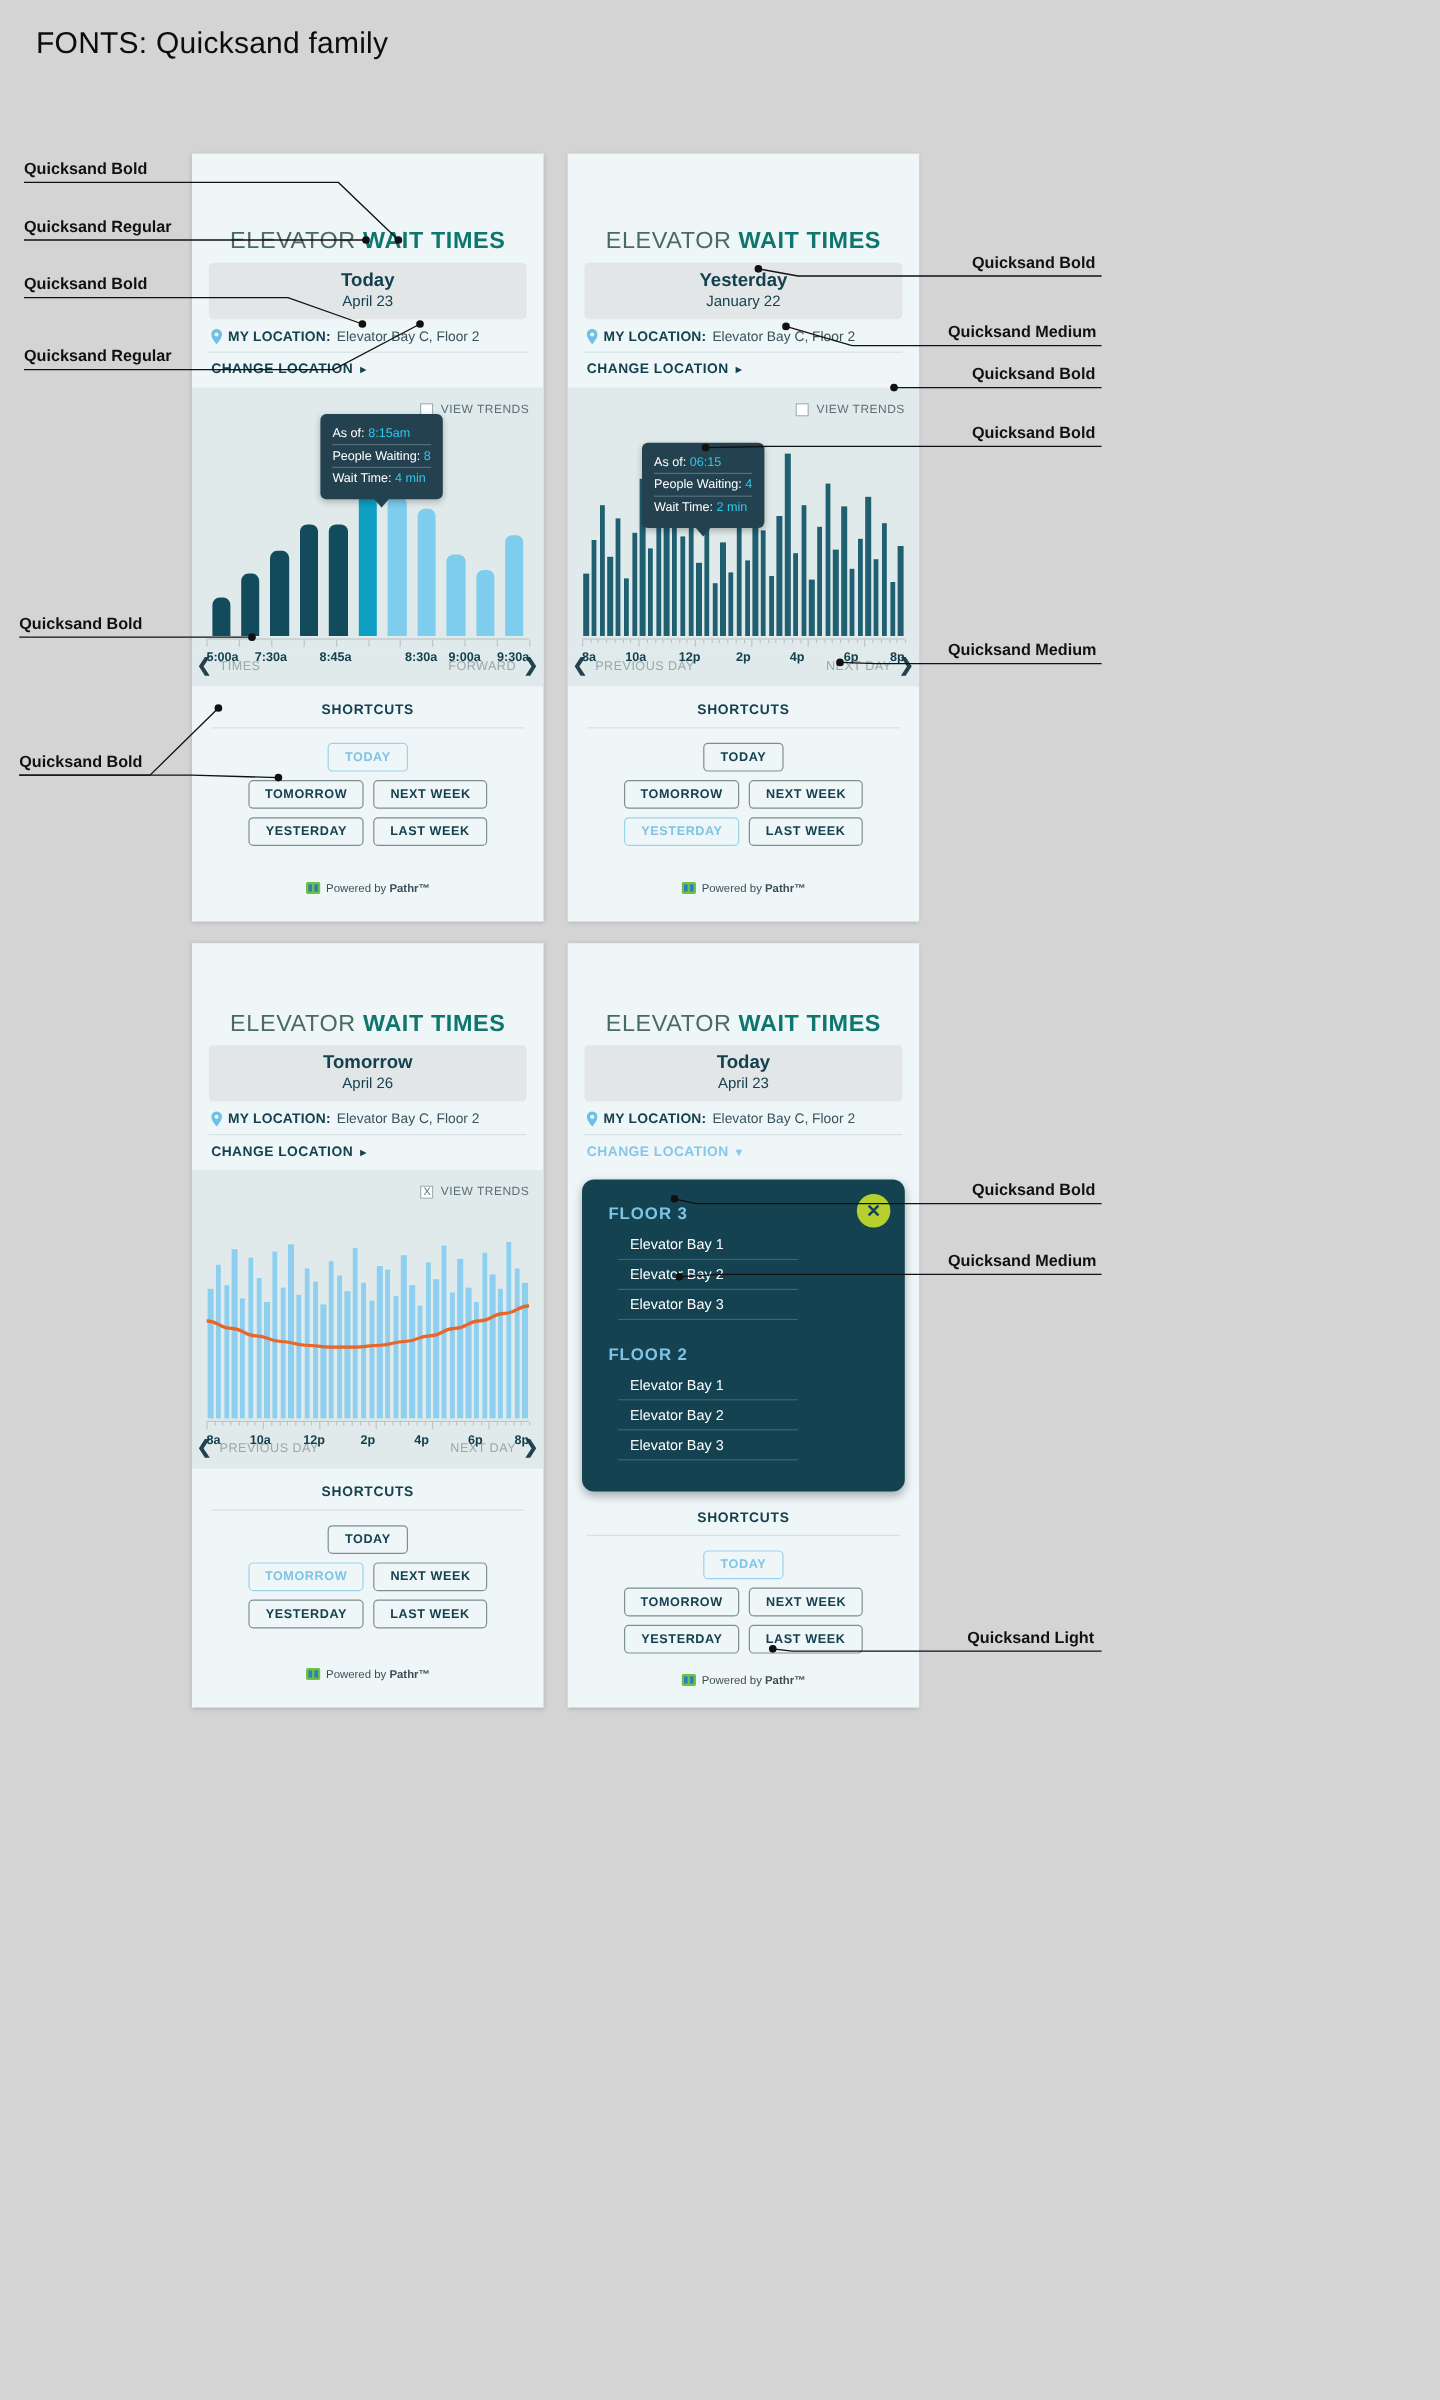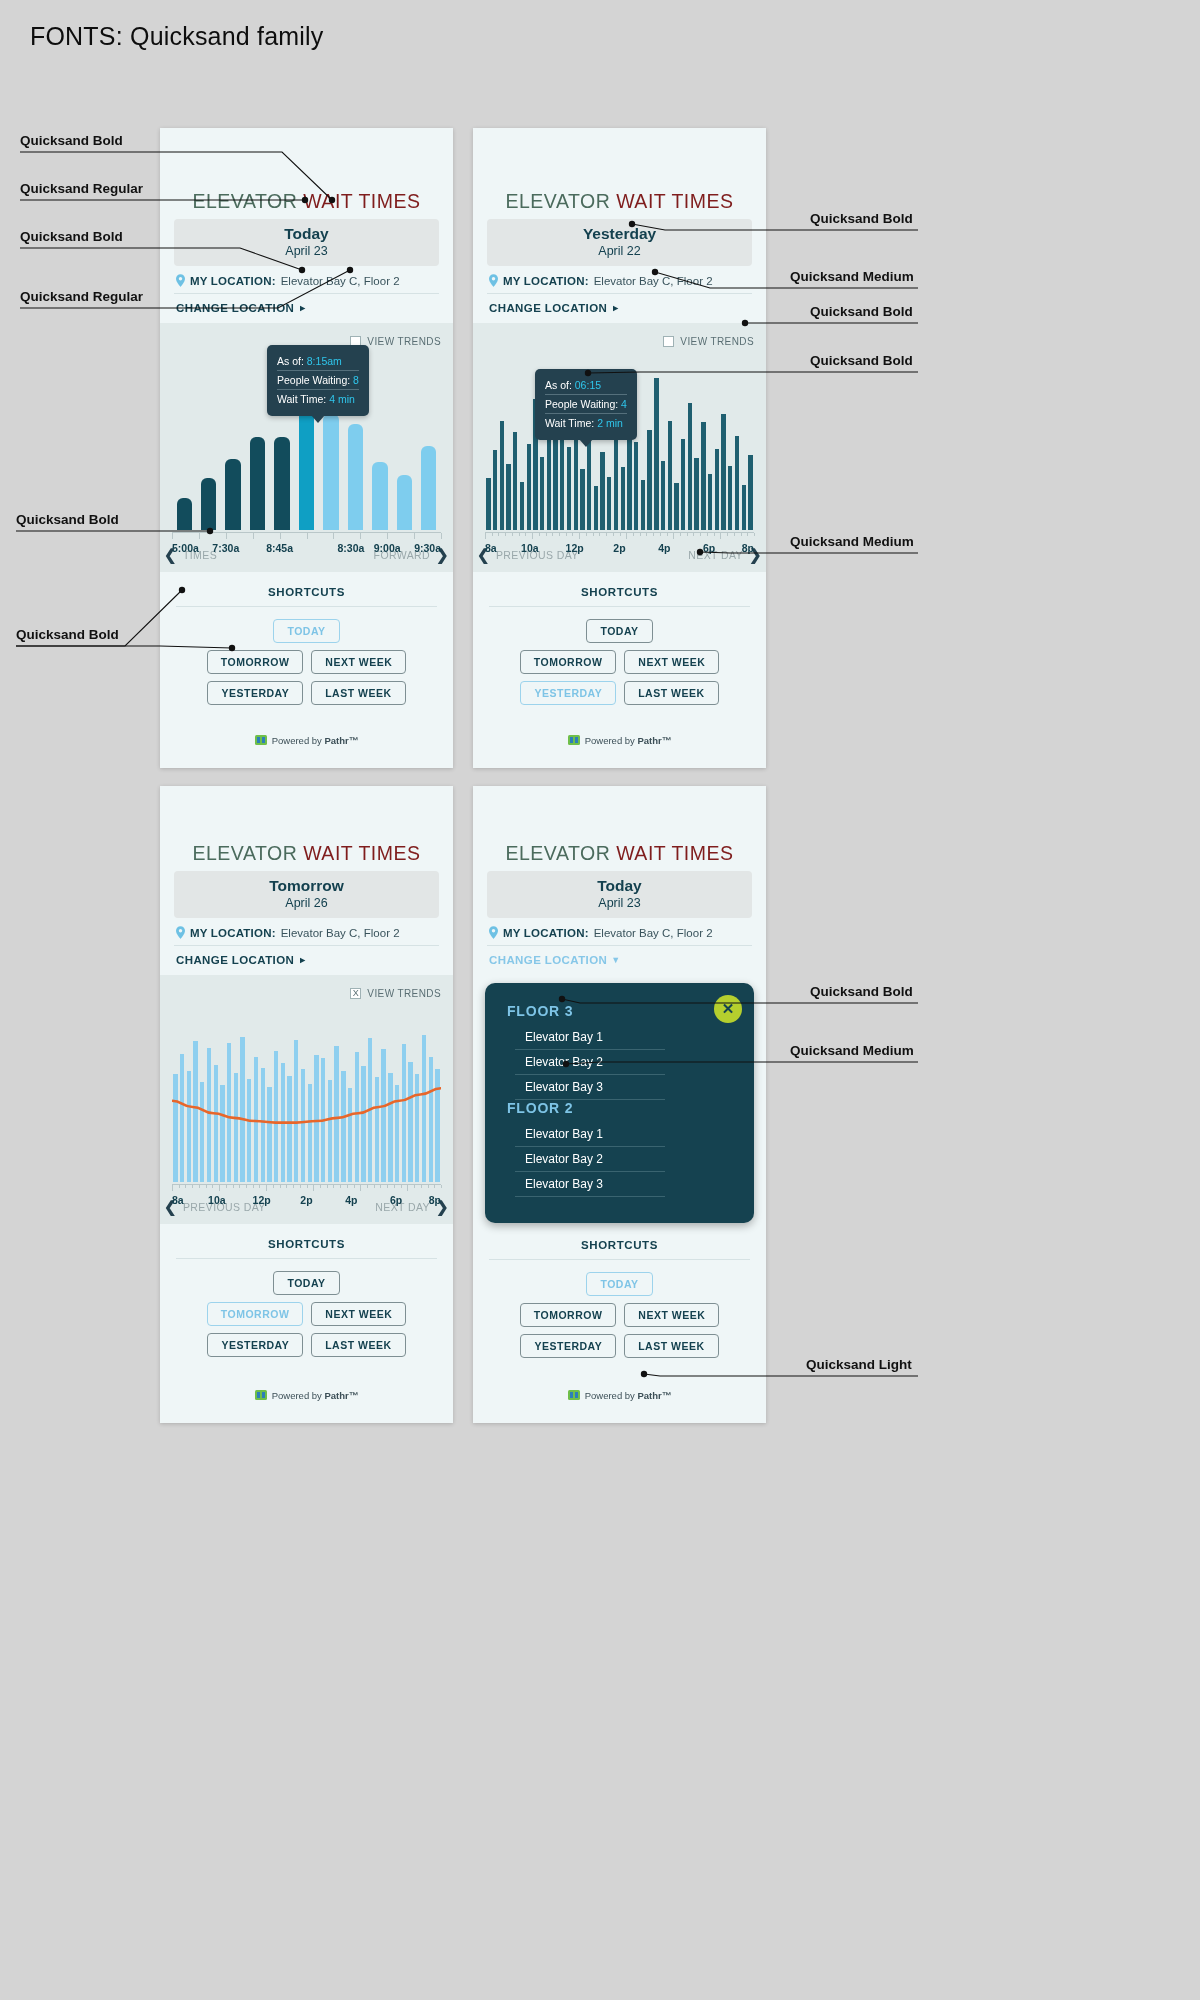--- a/index.html
+++ b/index.html
@@ -34,21 +34,21 @@
     box-shadow: 0 1px 4px rgba(0,0,0,.18);
     overflow: hidden;
     display: flex; flex-direction: column;
   }
   .panel-head { padding: 0 14px; }
   .app-title {
     text-align: center; padding-top: 4px; padding-bottom: 6px;
     font-size: 19.5px; letter-spacing: .5px; color: #4b6b5d;
     font-weight: 400;
   }
-  .app-title .b { font-weight: 400; color: #7f1d1d; }
+  .app-title .b { font-weight: 700; color: #0f766e; }
   .day-box {
     background: #e2e6e6; border-radius: 4px;
     padding: 6px 0 8px; text-align: center;
   }
   .day-name { font-size: 15.5px; font-weight: 700; color: #14414f; }
   .day-date { font-size: 12.5px; color: #14414f; font-weight: 400; margin-top: 1px; }
   .loc-row {
     display: flex; align-items: center; gap: 5px;
     padding: 8px 2px 6px; border-bottom: 1px solid #d6e2e4;
     font-size: 11.5px;
@@ -136,21 +136,21 @@
     font-size: 15px; font-weight: 700;
   }
   .floor-title {
     font-size: 14px; font-weight: 700; color: #7ec4e6; letter-spacing: .8px;
     margin-bottom: 6px;
   }
   .floor-item {
     font-size: 12px; color: #ffffff; padding: 5px 0 5px 10px;
     border-bottom: 1px solid #3a6470; margin-left: 8px; max-width: 150px;
   }
-  .floor-group + .floor-group { }
+  .floor-group + .floor-group { margin-top: 20px; }
 </style>
 </head>
 <body>
 
 <div class="page-title">FONTS: Quicksand family</div>
 
 <div class="panel" id="panel1" style="left:160px; top:128px; width:293px; height:640px;">
   <div class="panel-head">
     <div class="app-title" style="padding-top:62px;">
       <span>ELEVATOR</span>
@@ -271,21 +271,21 @@
 </div>
 
 <div class="panel" id="panel2" style="left:473px; top:128px; width:293px; height:640px;">
   <div class="panel-head">
     <div class="app-title" style="padding-top:62px;">
       <span>ELEVATOR</span>
       <span class="b">WAIT TIMES</span>
     </div>
     <div class="day-box">
       <div class="day-name">Yesterday</div>
-      <div class="day-date">April 22</div>
+      <div class="day-date">January 22</div>
     </div>
     <div class="loc-row">
       <svg class="pin" viewBox="0 0 10 14">
         <path d="M5 0C2.2 0 0 2.2 0 5c0 3.6 5 9 5 9s5-5.4 5-9c0-2.8-2.2-5-5-5z" fill="#6ec1e4"></path>
         <circle cx="5" cy="5" r="1.9" fill="#eff6f7"></circle>
       </svg>
       <span class="loc-label">MY LOCATION:</span>
       <span class="loc-val">Elevator Bay C, Floor 2</span>
     </div>
     <div class="change-row">

